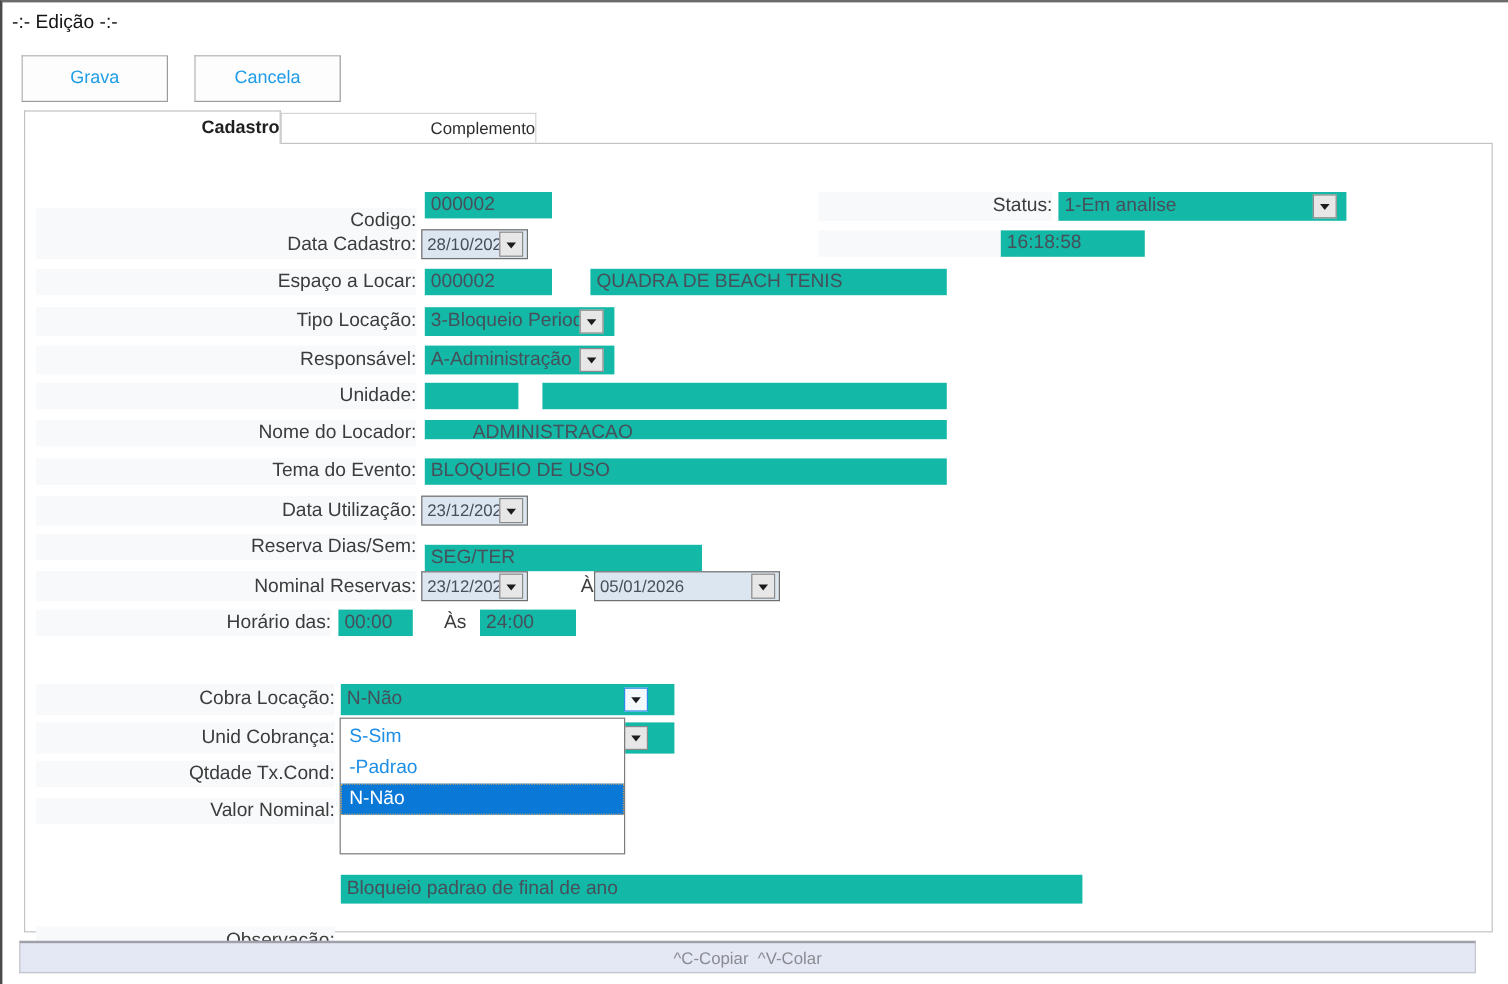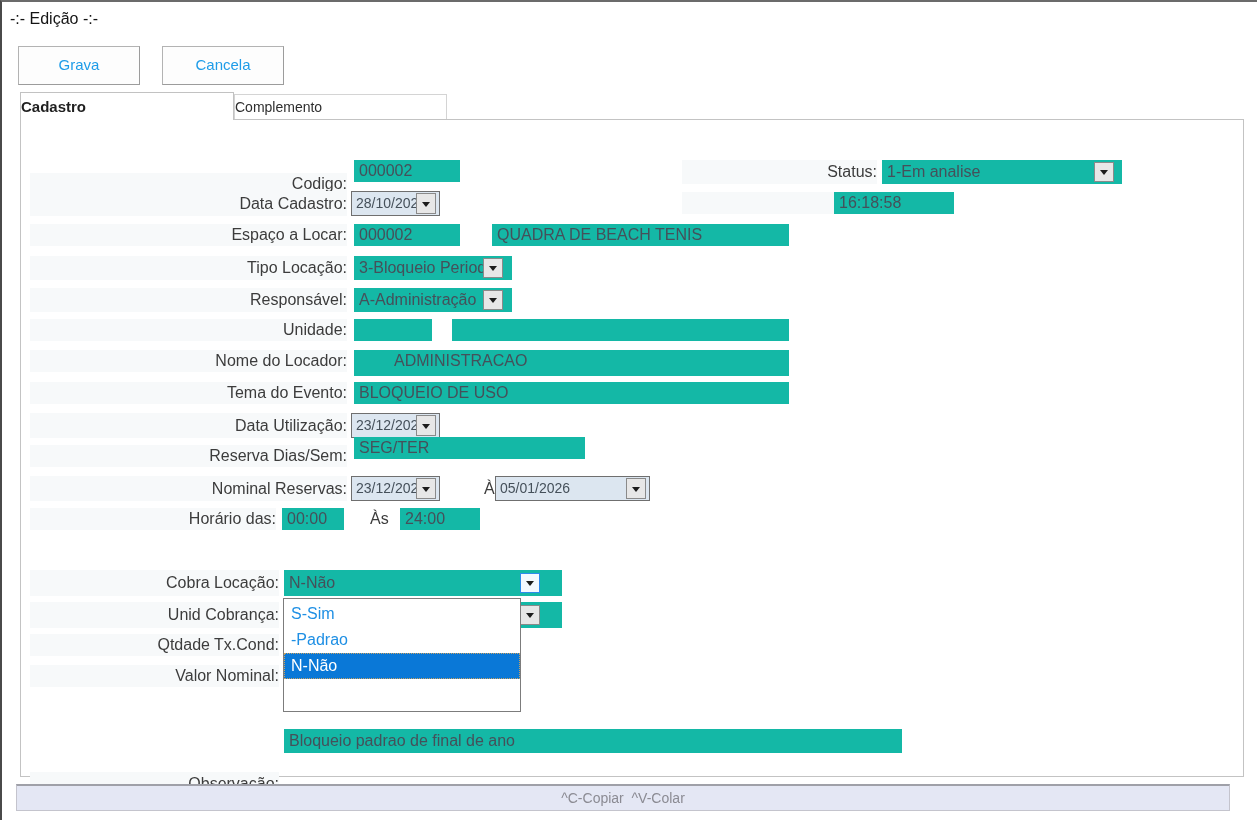--- a/index.html
+++ b/index.html
@@ -9,21 +9,21 @@
     box-sizing:border-box;overflow:hidden;
     font-family:"Liberation Sans",sans-serif;
   }
   .title{position:absolute;left:8px;top:8px;font-size:16px;color:#141414;}
   .btn{
     position:absolute;width:120px;height:37px;background:#fdfdfd;
     border:1px solid #b3b3b3;border-bottom-color:#9c9c9c;border-right-color:#9c9c9c;
     color:#1e9ce8;font-size:15px;text-align:center;line-height:35px;cursor:default;
   }
   .tab{
-    position:absolute;background:#ffffff;text-align:left;box-sizing:border-box;
+    position:absolute;background:#ffffff;text-align:right;box-sizing:border-box;
     border:1px solid #c2c2c2;border-bottom:none;color:#1f1f1f;
   }
   .tab.sel{font-weight:bold;font-size:15px;line-height:27px;z-index:3;}
   .tab.unsel{font-size:14px;line-height:24px;border-color:#d4d4d4;color:#2e2e2e;}
   .panel{
     position:absolute;left:18px;top:117px;width:1224px;height:658px;
     background:#ffffff;border:1px solid #c3c3c3;box-sizing:border-box;
   }
   .lbl{
     position:absolute;text-align:right;font-size:16px;color:#3c3c3c;
@@ -105,31 +105,31 @@
 
 <div class="lbl" style="left:28px;top:286px;width:317px;height:24px;line-height:24px;">Responsável:</div>
 <div class="fld" style="left:352px;top:286px;width:158px;height:24px;line-height:24px;">A-Administração</div>
 <div class="ddbtn" style="left:481px;top:288px;"></div>
 
 <div class="lbl" style="left:28px;top:317px;width:317px;height:22px;line-height:22px;">Unidade:</div>
 <div class="fld" style="left:352px;top:317px;width:78px;height:22px;line-height:22px;"></div>
 <div class="fld" style="left:450px;top:317px;width:337px;height:22px;line-height:22px;"></div>
 
 <div class="lbl" style="left:28px;top:348px;width:317px;height:22px;line-height:22px;">Nome do Locador:</div>
-<div class="fld" style="left:352px;top:348px;width:435px;height:26px;line-height:22px;padding-left:40px;">ADMINISTRACAO</div>
+<div class="fld" style="left:352px;top:348px;width:435px;height:16px;line-height:22px;padding-left:40px;">ADMINISTRACAO</div>
 
 <div class="lbl" style="left:28px;top:380px;width:317px;height:22px;line-height:22px;">Tema do Evento:</div>
 <div class="fld" style="left:352px;top:380px;width:435px;height:22px;line-height:22px;">BLOQUEIO DE USO</div>
 
 <div class="lbl" style="left:28px;top:411px;width:317px;height:25px;line-height:25px;">Data Utilização:</div>
 <div class="dcombo" style="left:349px;top:411px;width:89px;height:25px;line-height:23px;">23/12/2025</div>
 <div class="ddbtn" style="left:414px;top:413px;width:20px;height:21px;"></div>
 
 <div class="lbl" style="left:28px;top:443px;width:317px;height:22px;line-height:22px;">Reserva Dias/Sem:</div>
-<div class="fld" style="left:352px;top:435px;width:231px;height:22px;line-height:22px;">SEG/TER</div>
+<div class="fld" style="left:352px;top:452px;width:231px;height:22px;line-height:22px;">SEG/TER</div>
 
 <div class="lbl" style="left:28px;top:474px;width:317px;height:25px;line-height:25px;">Nominal Reservas:</div>
 <div class="dcombo" style="left:349px;top:474px;width:89px;height:25px;line-height:23px;">23/12/2025</div>
 <div class="ddbtn" style="left:414px;top:476px;width:20px;height:21px;"></div>
 <div class="midlbl" style="left:482px;top:474px;height:25px;line-height:25px;">À</div>
 <div class="dcombo" style="left:493px;top:474px;width:155px;height:25px;line-height:23px;">05/01/2026</div>
 <div class="ddbtn" style="left:624px;top:476px;width:20px;height:21px;"></div>
 
 <div class="lbl" style="left:28px;top:506px;width:246px;height:22px;line-height:22px;">Horário das:</div>
 <div class="fld" style="left:280px;top:506px;width:62px;height:22px;line-height:22px;">00:00</div>

